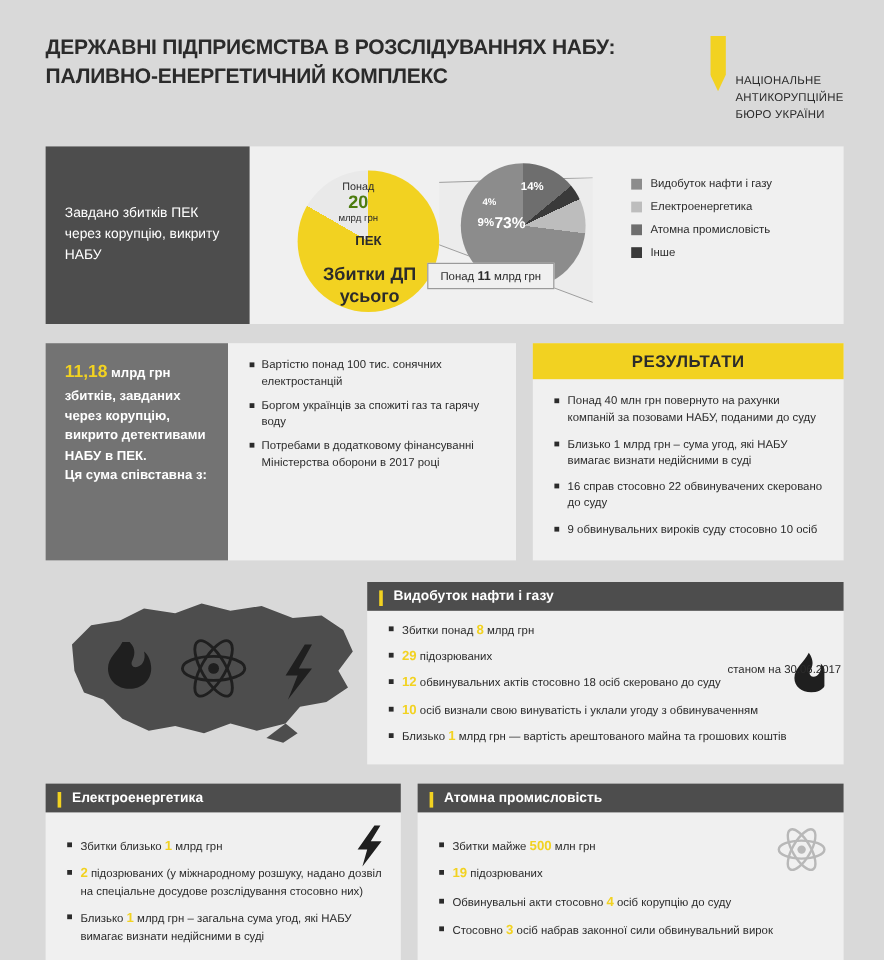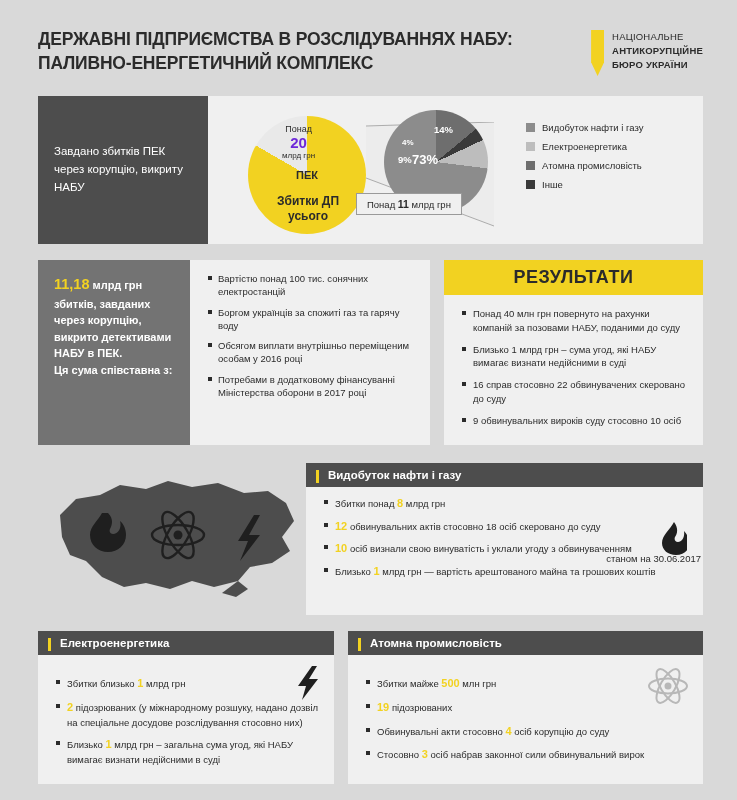--- a/index.html
+++ b/index.html
@@ -28,22 +28,22 @@
   .logo { display: flex; align-items: flex-start; gap: 8px; padding-top: 2px; }
   .logo-mark {
     width: 13px; height: 46px; position: relative;
   }
   .logo-mark .bar {
     position: absolute; left: 0; top: 0; width: 13px; height: 46px;
     background: #f2d221;
     clip-path: polygon(0 0, 100% 0, 100% 70%, 50% 100%, 0 70%);
   }
   .logo-text { font-size: 9.5px; line-height: 1.45; color: #2b2b2b; }
-  .logo-text .l1 { font-weight: normal; letter-spacing: 0.2px; }
-  .logo-text .l2, .logo-text .l3 { font-weight: bold; letter-spacing: 0.2px; }
+  .logo-text .l1 { font-weight: normal; letter-spacing: 0.2px; margin-top: 31px; }
+  .logo-text .l2, .logo-text .l3 { font-weight: normal; letter-spacing: 0.2px; }
 
   
   .panel1 {
     position: relative;
     margin: 20px 34px 0 38px;
     background: #f0f0f0;
     height: 148px;
   }
   .panel1-dark {
     position: absolute; left: 0; top: 0; width: 170px; height: 148px;
@@ -60,25 +60,25 @@
     width: 118px; height: 118px; border-radius: 50%;
     background: conic-gradient(from 0deg, #f2d221 0deg 300deg, #e9e9e9 300deg 360deg);
   }
   .pie-center-label {
     position: absolute; left: 32px; top: 16px; width: 118px; height: 118px;
     display: flex; align-items: center; justify-content: center;
     font-size: 11px; font-weight: bold; color: #2b2b2b;
   }
   .pie-top-label { position: absolute; left: 66px; top: 24px; text-align: center; }
   .pie-top-label .t1 { font-size: 9px; color: #2b2b2b; }
-  .pie-top-label .big { font-size: 15px; font-weight: bold; color: #6d28d9; }
+  .pie-top-label .big { font-size: 15px; font-weight: bold; color: #4d7c0f; }
   .pie-top-label .t2 { font-size: 8px; color: #2b2b2b; }
   .pie-bottom-label {
     position: absolute; left: 40px; top: 94px; width: 104px; text-align: center;
-    font-size: 12px; font-weight: bold; color: #2b2b2b; line-height: 1.25;
+    font-size: 15px; font-weight: bold; color: #2b2b2b; line-height: 1.25;
   }
 
   .small-pie {
     position: absolute; left: 168px; top: 10px;
     width: 104px; height: 104px; border-radius: 50%;
     background: conic-gradient(from 0deg,
       #6e6e6e 0deg 50.4deg,
       #3a3a3a 50.4deg 64.8deg,
       #bdbdbd 64.8deg 97.2deg,
       #8c8c8c 97.2deg 360deg);
@@ -124,21 +124,21 @@
     margin-bottom: 7px; padding-left: 10px; position: relative;
   }
   .left2-list li:before {
     content: ""; position: absolute; left: 0; top: 4px;
     width: 4px; height: 4px; background: #2b2b2b;
   }
 
   .right2 { flex: 1; background: #f0f0f0; }
   .results-head {
     background: #f2d221; text-align: center;
-    padding: 7px 0; font-size: 18px; font-weight: bold; color: #2b2b2b;
+    padding: 7px 0; font-size: 14px; font-weight: bold; color: #2b2b2b;
     letter-spacing: 0.5px;
   }
   .right2-list { padding: 12px 14px 10px 18px; }
   .right2-list ul { list-style: none; }
   .right2-list li {
     font-size: 9.5px; line-height: 1.45; color: #2b2b2b;
     margin-bottom: 8px; padding-left: 11px; position: relative;
   }
   .right2-list li:before {
     content: ""; position: absolute; left: 0; top: 4px;
@@ -275,21 +275,20 @@
 
   <div class="row2">
     <div class="left2">
       <div class="left2-dark">
         <p><span class="amount">11,18</span><span> млрд грн збитків, завданих через корупцію, викрито детективами НАБУ в ПЕК.</span><br><span>Ця сума співставна з:</span></p>
       </div>
       <div class="left2-list">
         <ul>
           <li>Вартістю понад 100 тис. сонячних електростанцій</li>
           <li>Боргом українців за спожиті газ та гарячу воду</li>
-          <li>Обсягом виплати внутрішньо переміщеним особам у 2016 році</li>
           <li>Потребами в додатковому фінансуванні Міністерства оборони в 2017 році</li>
         </ul>
       </div>
     </div>
 
     <div class="right2">
       <div class="results-head">РЕЗУЛЬТАТИ</div>
       <div class="right2-list">
         <ul>
           <li>Понад 40 млн грн повернуто на рахунки компаній за позовами НАБУ, поданими до суду</li>
@@ -322,20 +321,21 @@
     </div>
 
     <div class="oil-panel">
       <div class="panel-head yellow-bar">Видобуток нафти і газу</div>
       <div class="oil-list">
         <svg class="flame-corner" width="26" height="34" viewBox="0 0 26 34">
           <path d="M13,1 c5,7 3,12 1,15 c-1,2 0,5 3,5 c4,0 7,-5 6,-11 c4,4 5,9 5,13 c0,7 -6,11 -13,11 c-8,0 -14,-5 -14,-12 c0,-8 8,-13 12,-21 z" fill="#1f1f1f"></path>
         </svg>
         <ul>
           <li><span>Збитки понад </span><span class="hl">8</span><span> млрд грн</span></li>
+          <li><span></span><span class="hl">29</span><span> підозрюваних</span></li>
           <li><span></span><span class="hl">12</span><span> обвинувальних актів стосовно 18 осіб скеровано до суду</span></li>
           <li><span></span><span class="hl">10</span><span> осіб визнали свою винуватість і уклали угоду з обвинуваченням</span></li>
           <li><span>Близько </span><span class="hl">1</span><span> млрд грн — вартість арештованого майна та грошових коштів</span></li>
         </ul>
       </div>
     </div>
   </div>
 
   <div class="row4">
     <div class="panel-el">

